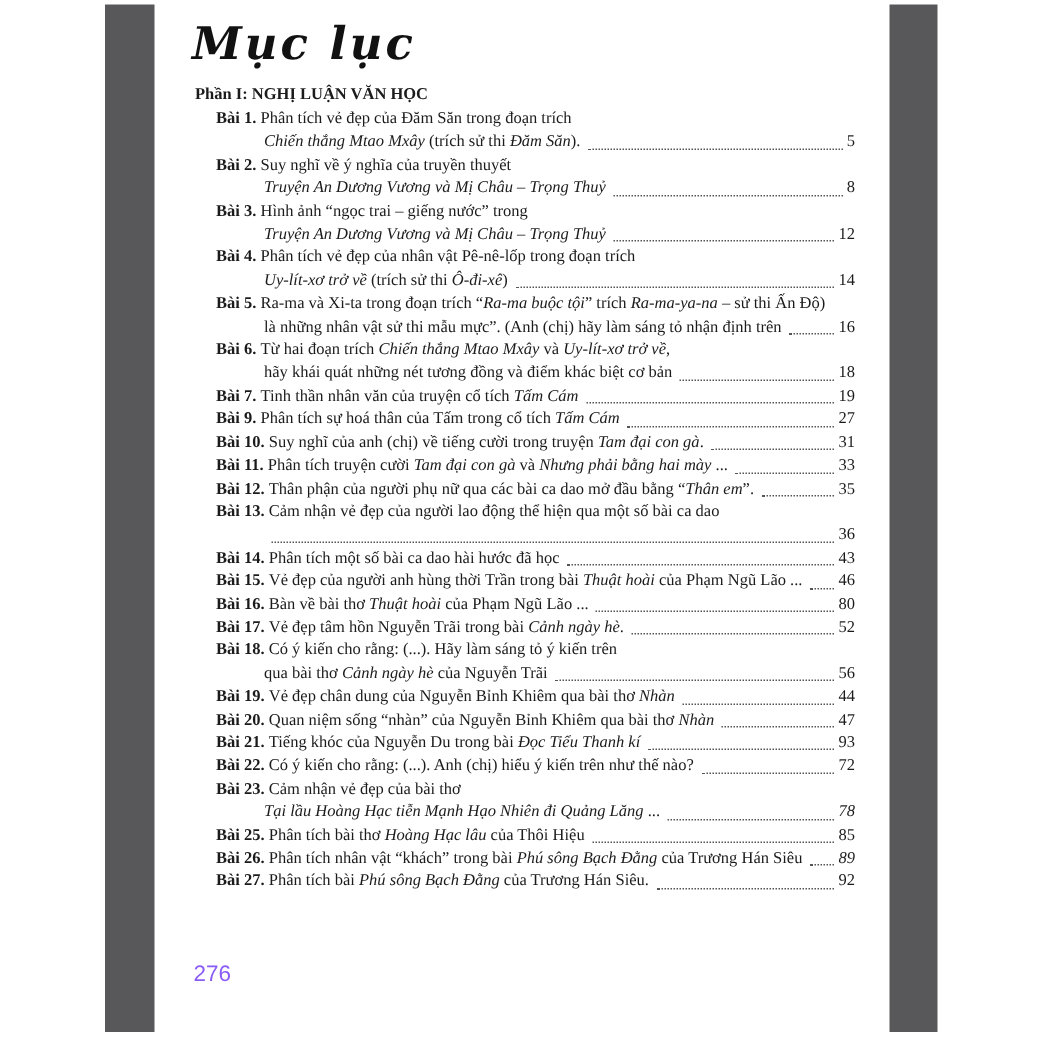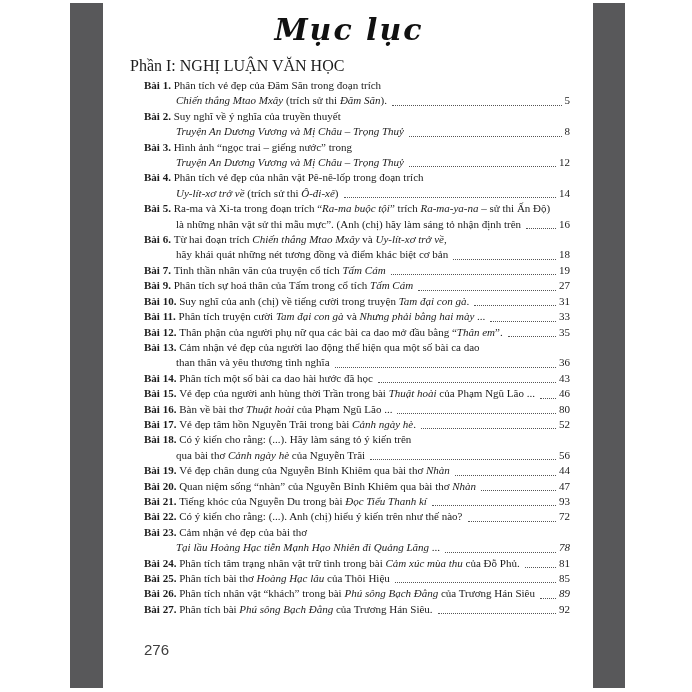--- a/index.html
+++ b/index.html
@@ -2,35 +2,35 @@
 <html><head>
 <meta charset="utf-8">
 <style>
   html,body{margin:0;padding:0;background:#ffffff;}
   .canvas{position:relative;width:692px;height:692px;background:#ffffff;overflow:hidden;
           font-family:"Liberation Serif", serif;color:#1b1b1b;}
   .side-bar{position:absolute;top:3px;height:685px;background:#58585a;}
   .side-bar.left{left:70px;width:33px;}
   .side-bar.right{left:593px;width:32px;}
   .page-content{position:absolute;left:128px;top:10px;width:442px;}
-  .title{text-align:center;font-family:"DejaVu Serif", serif;font-style:italic;font-weight:bold;
+  .title{font-family:"DejaVu Serif", serif;font-style:italic;font-weight:bold;
          font-size:30px;letter-spacing:2px;margin:2px 0 10px 0;color:#111;}
-  .section-heading{font-weight:normal;font-size:16px;margin:4px 0 3px 2px;}
+  .section-heading{font-weight:bold;font-size:11px;margin:4px 0 3px 2px;}
   .toc{font-size:11px;line-height:15.4px;}
   .toc-line{display:flex;align-items:baseline;padding-left:16px;}
   .toc-line.indent{padding-left:48px;}
   .toc-text{white-space:nowrap;}
   .toc-text .lbl{font-weight:bold;}
   .toc-text em{font-style:italic;}
   .leader{flex:1 1 auto;min-width:0;border-bottom:1.5px dotted #555;
           align-self:flex-end;margin:0 3px 3px 5px;}
   .pagenum{white-space:nowrap;}
   .pagenum.it{font-style:italic;}
-  .footer-num{position:absolute;left:144px;top:641px;font-family:"Liberation Sans", sans-serif;
-              font-size:15px;color:#404040;}
+  .footer-num{position:absolute;left:129px;top:641px;font-family:"Liberation Sans", sans-serif;
+              font-size:15px;color:#8b5cf6;}
 </style>
 </head>
 <body>
 
 <div class="canvas">
   <div class="side-bar left"></div>
   <div class="side-bar right"></div>
 
   <div class="page-content">
     <div class="title">Mục lục</div>
@@ -106,21 +106,20 @@
         </div>
         <div class="toc-line">
           <span class="toc-text"><span class="lbl">Bài 12. </span><span>Thân phận của người phụ nữ qua các bài ca dao mở đầu bằng “</span><em>Thân em</em><span>”.</span></span>
           <span class="leader"></span>
           <span class="pagenum">35</span>
         </div>
         <div class="toc-line">
           <span class="toc-text"><span class="lbl">Bài 13. </span><span>Cảm nhận vẻ đẹp của người lao động thể hiện qua một số bài ca dao</span></span>
         </div>
         <div class="toc-line indent">
-          <span class="toc-text"><span>than thân và yêu thương tình nghĩa</span></span>
           <span class="leader"></span>
           <span class="pagenum">36</span>
         </div>
         <div class="toc-line">
           <span class="toc-text"><span class="lbl">Bài 14. </span><span>Phân tích một số bài ca dao hài hước đã học</span></span>
           <span class="leader"></span>
           <span class="pagenum">43</span>
         </div>
         <div class="toc-line">
           <span class="toc-text"><span class="lbl">Bài 15. </span><span>Vẻ đẹp của người anh hùng thời Trần trong bài </span><em>Thuật hoài</em><span> của Phạm Ngũ Lão ...</span></span>
@@ -167,25 +166,20 @@
         </div>
         <div class="toc-line">
           <span class="toc-text"><span class="lbl">Bài 23. </span><span>Cảm nhận vẻ đẹp của bài thơ</span></span>
         </div>
         <div class="toc-line indent">
           <span class="toc-text"><em>Tại lầu Hoàng Hạc tiễn Mạnh Hạo Nhiên đi Quảng Lăng</em><span> ...</span></span>
           <span class="leader"></span>
           <span class="pagenum it">78</span>
         </div>
         <div class="toc-line">
-          <span class="toc-text"><span class="lbl">Bài 24. </span><span>Phân tích tâm trạng nhân vật trữ tình trong bài </span><em>Cảm xúc mùa thu</em><span> của Đỗ Phủ.</span></span>
-          <span class="leader"></span>
-          <span class="pagenum">81</span>
-        </div>
-        <div class="toc-line">
           <span class="toc-text"><span class="lbl">Bài 25. </span><span>Phân tích bài thơ </span><em>Hoàng Hạc lâu</em><span> của Thôi Hiệu</span></span>
           <span class="leader"></span>
           <span class="pagenum">85</span>
         </div>
         <div class="toc-line">
           <span class="toc-text"><span class="lbl">Bài 26. </span><span>Phân tích nhân vật “khách” trong bài </span><em>Phú sông Bạch Đằng</em><span> của Trương Hán Siêu</span></span>
           <span class="leader"></span>
           <span class="pagenum it">89</span>
         </div>
         <div class="toc-line">

